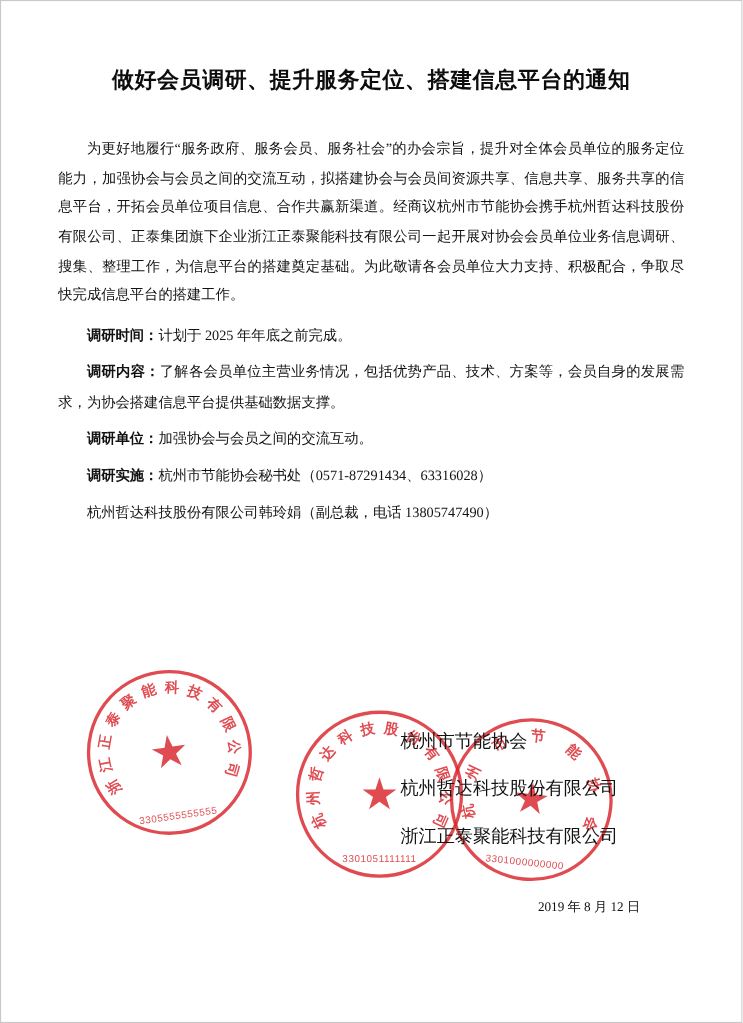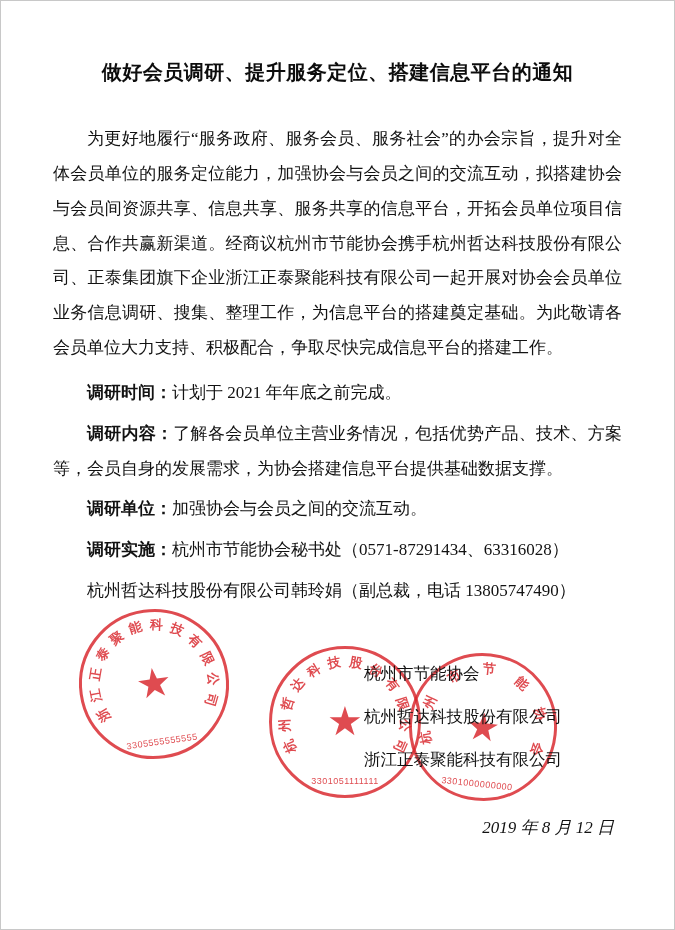--- a/index.html
+++ b/index.html
@@ -22,57 +22,56 @@
     text-align: center;
     font-family: "Liberation Sans", "DejaVu Sans", sans-serif;
     font-weight: bold;
     font-size: 20px;
     letter-spacing: 0.5px;
     margin: 58px 40px 0 40px;
     color: #0d0d0d;
   }
   .body-wrap {
     margin: 36px 52px 0 52px;
-    font-size: 17px;
+    font-size: 13px;
     line-height: 2.05;
     text-align: justify;
   }
   .para {
     text-indent: 2em;
     margin: 0 0 10px 0;
   }
   .item {
     text-indent: 2em;
     margin: 0 0 6px 0;
   }
   .item .lbl {
-    font-family: Liberation Serif, serif;
+    font-family: Liberation Mono, monospace;
     font-weight: bold;
   }
   .contact {
     text-indent: 2em;
     margin: 0 0 4px 0;
   }
   .sign-block {
     position: absolute;
     right: 112px;
     top: 652px;
     font-size: 16.5px;
     line-height: 2.6;
     text-align: left;
     z-index: 3;
   }
   .sign-line { white-space: nowrap; }
   .date-line {
     position: absolute;
-    right: 60px;
+    right: 92px;
     top: 815px;
-    font-size: 17px;
+    font-size: 12px;
     z-index: 3;
-    font-style: italic;
   }
 
   
   .seal {
     position: absolute;
     border-radius: 50%;
     border: 3px solid #d8242a;
     color: #d8242a;
     opacity: 0.82;
     z-index: 2;
@@ -141,21 +140,21 @@
 
 <div class="page">
 
   <h1 class="doc-title">做好会员调研、提升服务定位、搭建信息平台的通知</h1>
 
   <div class="body-wrap">
 
     <p class="para">为更好地履行“服务政府、服务会员、服务社会”的办会宗旨，提升对全体会员单位的服务定位能力，加强协会与会员之间的交流互动，拟搭建协会与会员间资源共享、信息共享、服务共享的信息平台，开拓会员单位项目信息、合作共赢新渠道。经商议杭州市节能协会携手杭州哲达科技股份有限公司、正泰集团旗下企业浙江正泰聚能科技有限公司一起开展对协会会员单位业务信息调研、搜集、整理工作，为信息平台的搭建奠定基础。为此敬请各会员单位大力支持、积极配合，争取尽快完成信息平台的搭建工作。</p>
 
     <p class="item">
-      <span class="lbl">调研时间：</span><span>计划于 2021 年年底之前完成。</span>
+      <span class="lbl">调研时间：</span><span>计划于 2025 年年底之前完成。</span>
     </p>
 
     <p class="item">
       <span class="lbl">调研内容：</span><span>了解各会员单位主营业务情况，包括优势产品、技术、方案等，会员自身的发展需求，为协会搭建信息平台提供基础数据支撑。</span>
     </p>
 
     <p class="item">
       <span class="lbl">调研单位：</span><span>加强协会与会员之间的交流互动。</span>
     </p>
 

